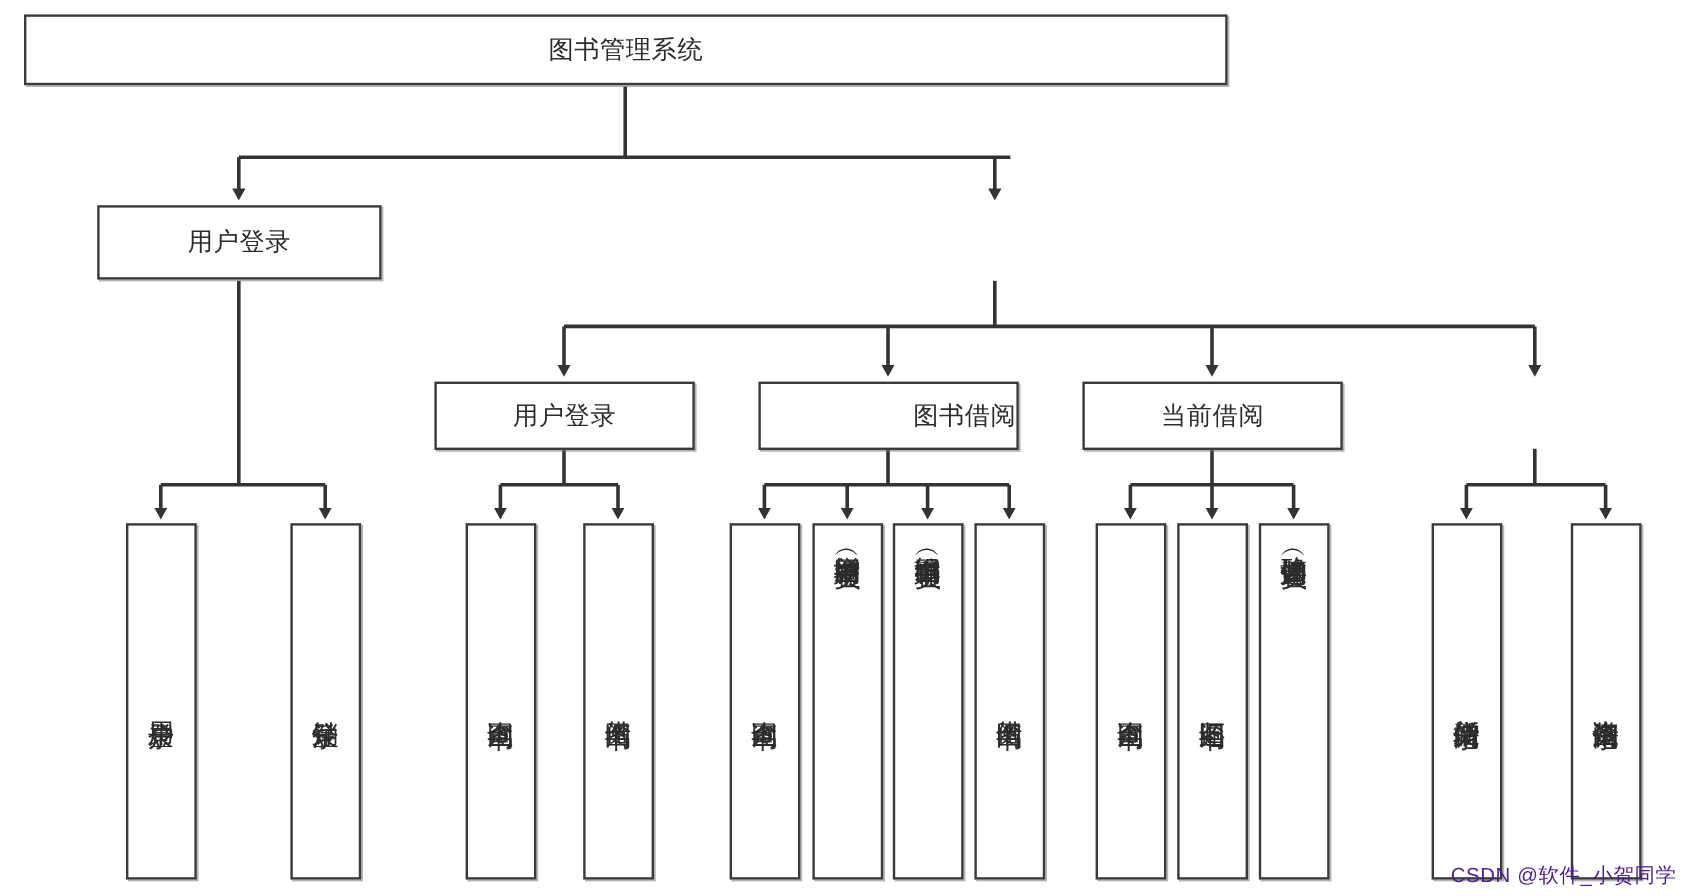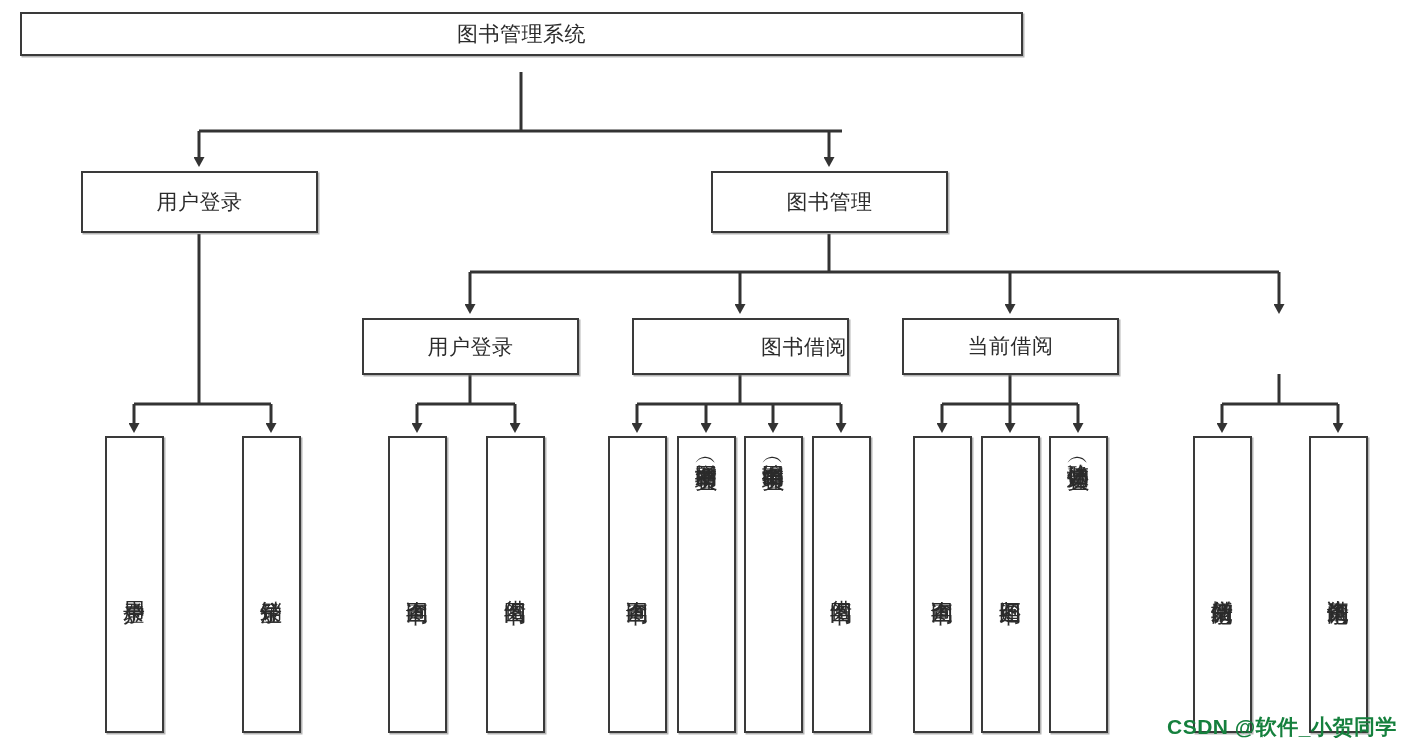--- a/index.html
+++ b/index.html
@@ -59,25 +59,24 @@
     white-space: nowrap;
   }
   .node.vert.mid {
     align-items: center;
     padding-top: 0;
   }
   #watermark {
     position: absolute;
     right: 8px;
     bottom: 6px;
-    font-size: 21px;
-    color: #15803d;
+    font-size: 17px;
+    color: #4c1d95;
     white-space: nowrap;
     letter-spacing: 0.5px;
-    font-weight: bold;
   }
 </style>
 </head>
 <body>
 
 <div id="canvas">
 
   <svg id="wires" viewBox="0 0 1405 747" xmlns="http://www.w3.org/2000/svg">
     <defs>
       <marker id="arrow" markerWidth="10" markerHeight="11" refX="1" refY="5.5" orient="auto" markerUnits="userSpaceOnUse">
@@ -121,29 +120,26 @@
       <path d="M1010,404 L1010,424" marker-end="url(#arrow)"></path>
       <path d="M1078,404 L1078,424" marker-end="url(#arrow)"></path>
 
       <path d="M1279,374 L1279,404"></path>
       <path d="M1222,404 L1338,404"></path>
       <path d="M1222,404 L1222,424" marker-end="url(#arrow)"></path>
       <path d="M1338,404 L1338,424" marker-end="url(#arrow)"></path>
     </g>
   </svg>
 
-  <div class="node horiz" style="left:20px; top:12px; width:1003px; height:44px;">
+  <div class="node horiz" style="left:20px; top:12px; width:1003px; height:59px;">
     <span class="lbl">图书管理系统</span>
   </div>
 
   <div class="node horiz" style="left:81px; top:171px; width:237px; height:62px;">
     <span class="lbl">用户登录</span>
-  </div>
-  <div class="node horiz" style="left:711px; top:171px; width:237px; height:62px;">
-    <span class="lbl">图书管理</span>
   </div>
 
   <div class="node horiz" style="left:362px; top:318px; width:217px; height:57px;">
     <span class="lbl">用户登录</span>
   </div>
   <div class="node horiz" style="left:632px; top:318px; width:217px; height:57px;justify-content:flex-end;">
     <span class="lbl">图书借阅</span>
   </div>
   <div class="node horiz" style="left:902px; top:318px; width:217px; height:57px;font-family:Liberation Serif, serif;">
     <span class="lbl">当前借阅</span>

